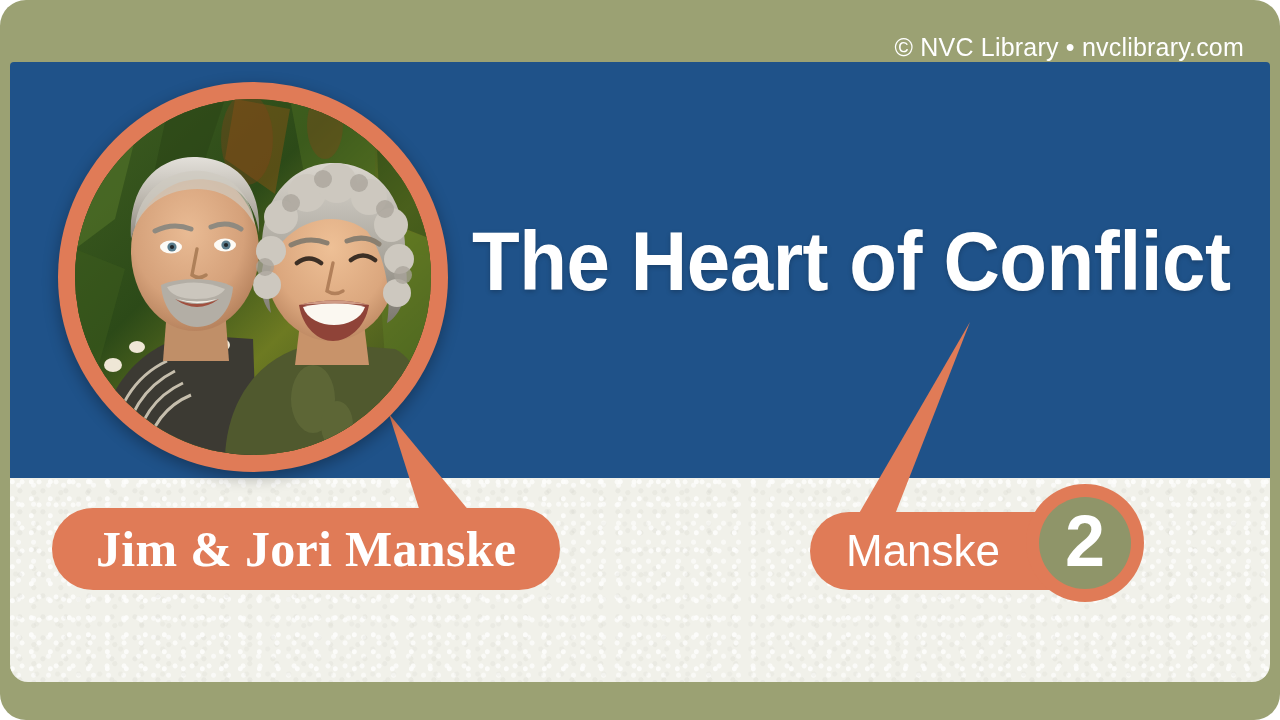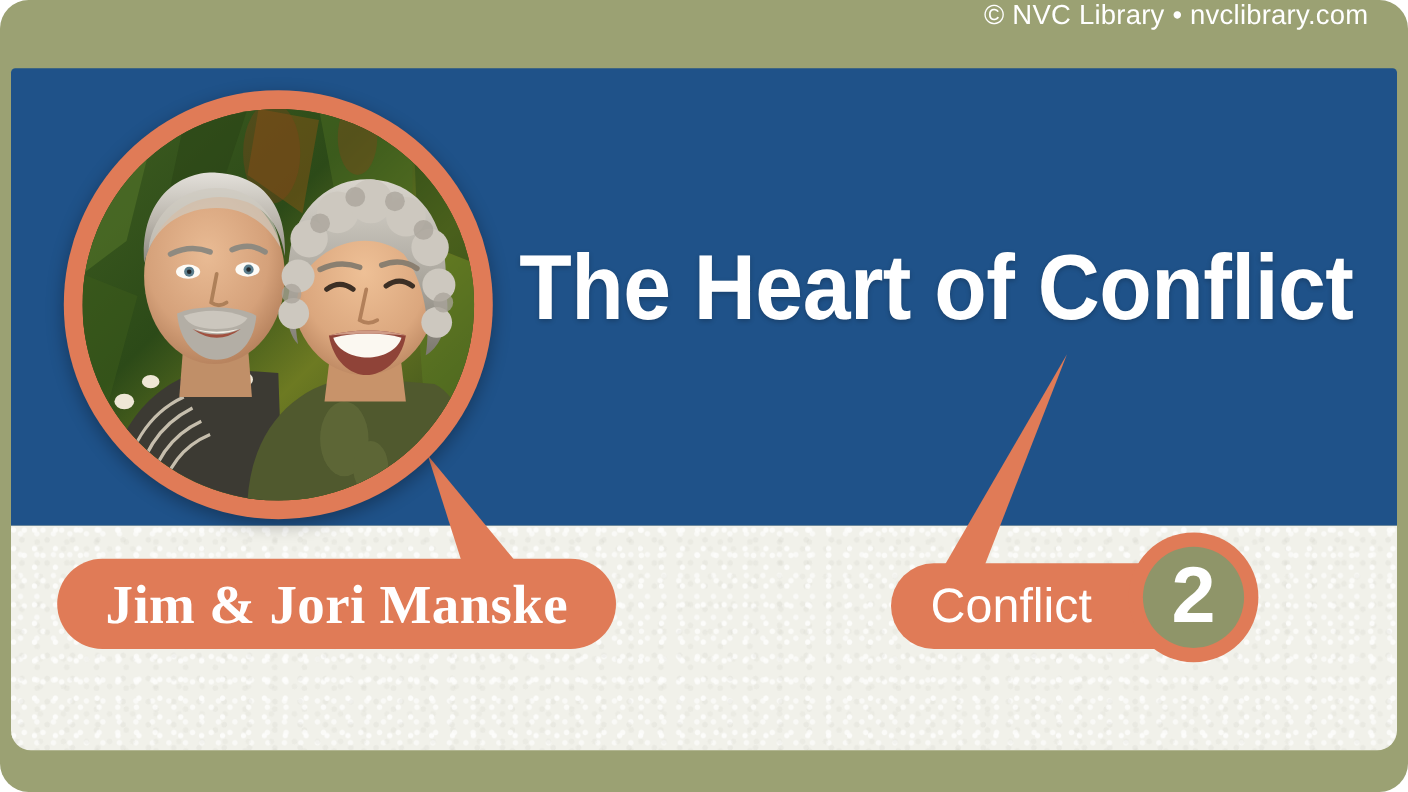--- a/index.html
+++ b/index.html
@@ -18,21 +18,21 @@
     border-radius:26px;
     overflow:hidden;
   }
 
   
   #copyright-bar {
     position:absolute;
     top:0; left:0;
     width:1280px; height:62px;
     display:flex;
-    align-items:flex-start;
+    align-items:flex-end;
     justify-content:flex-end;
     padding-right:36px;
   }
   #copyright-text {
     color:#ffffff;
     font-size:25px;
     font-weight:400;
     letter-spacing:.2px;
     white-space:nowrap;
   }
@@ -345,21 +345,21 @@
         <rect width="356" height="356" fill="none"></rect>
       </svg>
     </div>
   </div>
 
   <div id="presenter-pill">
     <span id="presenter-name">Jim &amp; Jori Manske</span>
   </div>
 
   <div id="session-pill">
-    <span id="session-label">Conflict</span>
+    <span id="session-label">Manske</span>
   </div>
   <div id="session-badge">
     <div id="session-badge-inner">
       <span id="session-number">2</span>
     </div>
   </div>
 
 </div>
 
 </body></html>

